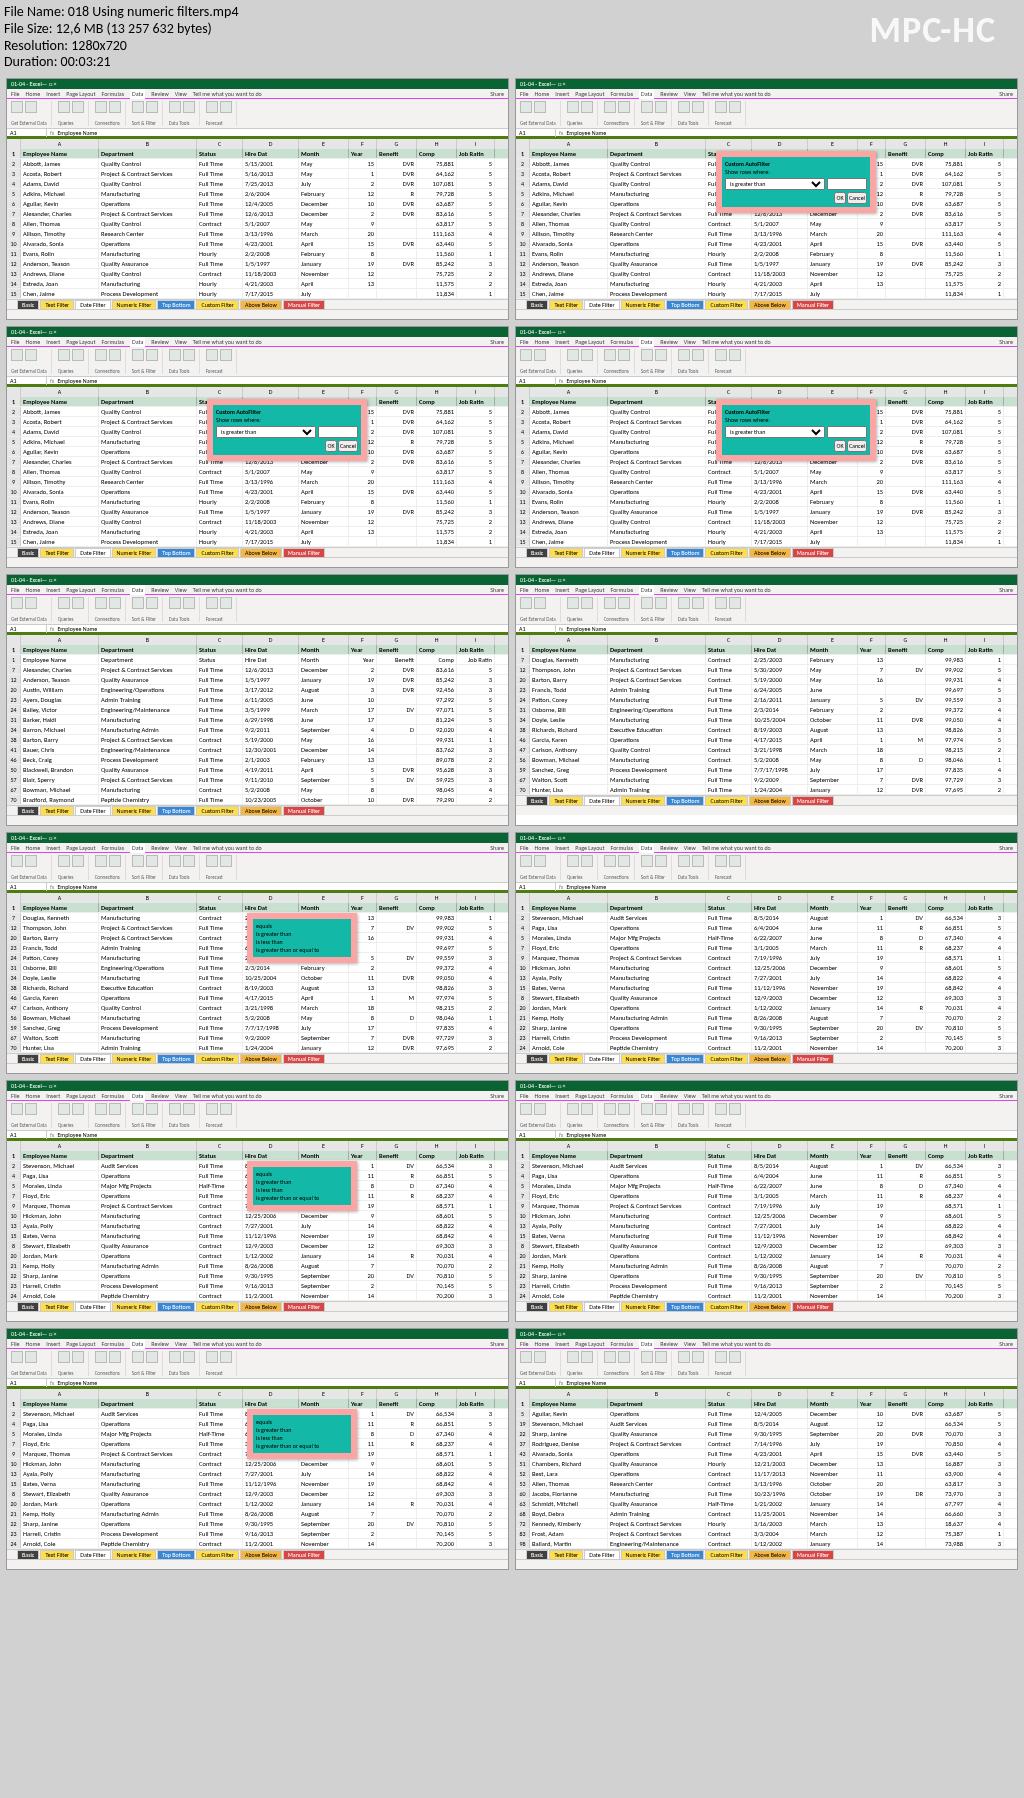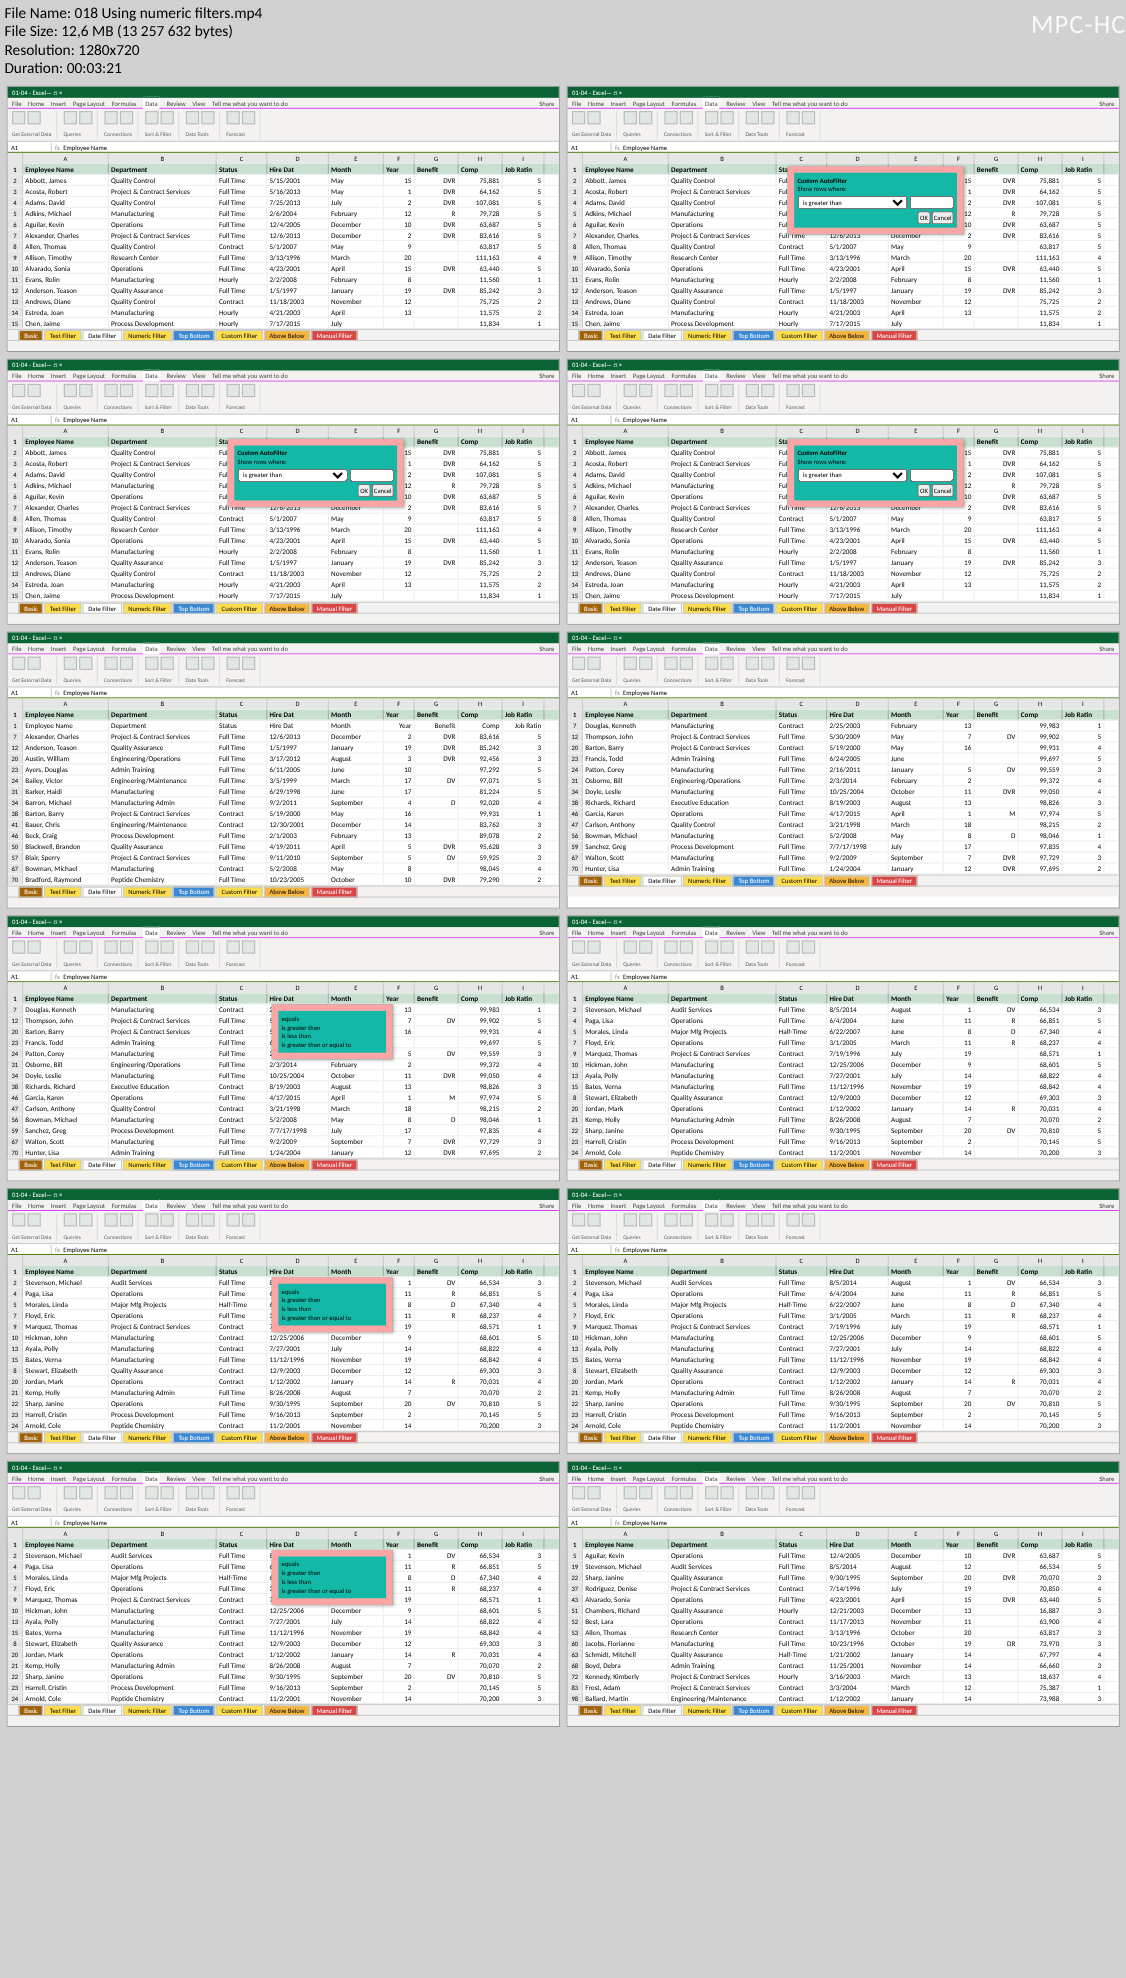--- a/index.html
+++ b/index.html
@@ -1,41 +1,41 @@
 <!DOCTYPE html>
 <html><head>
 <meta charset="utf-8">
 <style>
 *{margin:0;padding:0;box-sizing:border-box;font-family:Calibri,Arial,sans-serif}
 body{background:#d1d1d1;width:1024px}
 .meta{position:absolute;top:4px;left:4px;font-size:14px;color:#000;line-height:1.2}
-.watermark{position:absolute;top:8px;right:0;font-size:24px;font-weight:normal;color:rgba(255,255,255,.85);letter-spacing:1px}
+.watermark{position:absolute;top:8px;right:28px;font-size:36px;font-weight:bold;color:rgba(255,255,255,.85);letter-spacing:1px}
 .grid{display:grid;grid-template-columns:1fr 1fr;gap:6px;padding:6px;padding-top:78px}
 .win{background:#fff;border:1px solid #999;display:flex;flex-direction:column;font-size:7px}
 .titlebar{background:#0a6332;height:10px;display:flex;align-items:center;color:#fff;font-size:6px;padding:0 4px;justify-content:flex-start}
 .menubar{background:#f3f2f1;height:10px;display:flex;align-items:center;gap:6px;padding:0 4px;font-size:6px;color:#444;border-bottom:1px solid #d946ef}
 .menubar span:nth-child(6){background:#fff;border-top:1px solid #0a6332;padding:1px 2px}
 .ribbon{background:#f3f2f1;height:30px;border-bottom:1px solid #ccc;display:flex;gap:6px;padding:2px 4px;font-size:5px;color:#666}
 .ribgrp{display:flex;flex-direction:column;justify-content:space-between;border-right:1px solid #ddd;padding-right:4px}
 .ribic{display:flex;gap:2px}
 .ic{width:12px;height:12px;background:#e1e8e4;border:1px solid #bbb}
-.namebox{height:10px;display:flex;align-items:center;border-bottom:1px solid #4d7c0f;font-size:6px}
+.namebox{height:10px;display:flex;align-items:center;border-bottom:3px solid #4d7c0f;font-size:6px}
 .nb{width:40px;border-right:1px solid #ccc;padding:0 3px}
 .fx{padding:0 3px;color:#888}
 .colhdr{display:flex;background:#e6e6e6;height:10px;font-size:6px}
 .ch{border-right:1px solid #ccc;text-align:center;line-height:10px}
 .rowhdr{width:14px;background:#e6e6e6;border-right:1px solid #ccc;text-align:center;font-size:6px;line-height:10px}
 .sheet{flex:1;overflow:hidden}
 .srow{display:flex;height:10px;border-bottom:1px solid #eee;font-size:6.5px;line-height:10px}
 .cell{border-right:1px solid #eee;padding:0 2px;overflow:hidden;white-space:nowrap}
 .hdrrow{background:#c8e0d0;font-weight:bold}
 .hdrrow .cell{border-right:1px solid #aaa}
 .tabs{display:flex;height:10px;background:#f3f2f1;border-top:1px solid #ccc;font-size:6px;align-items:center;gap:1px;padding-left:10px}
 .tab{padding:0 4px;border:1px solid #ccc;background:#fff}
-.tab.g{background:#a16207;color:#fff}
+.tab.g{background:#404040;color:#fff}
 .tab.y{background:#ffde4d}
 .tab.b{background:#3a87d4;color:#fff}
 .tab.o{background:#f5b642}
 .tab.r{background:#d94646;color:#fff}
 .status{height:10px;background:#f3f2f1;border-top:1px solid #ccc}
 .c-a{width:14px}.c-b{width:78px}.c-c{width:98px}.c-d{width:46px}.c-e{width:56px}.c-f{width:50px}.c-g{width:28px}.c-h{width:40px}.c-i{width:40px}.c-j{width:38px}
 .popup{position:absolute;background:#14b8a6;border:6px solid #fca5a5;box-shadow:1px 1px 3px rgba(0,0,0,.3);font-size:6px;padding:3px;z-index:5}
 .shell{position:relative}
 .num-r{text-align:right}
 </style>

